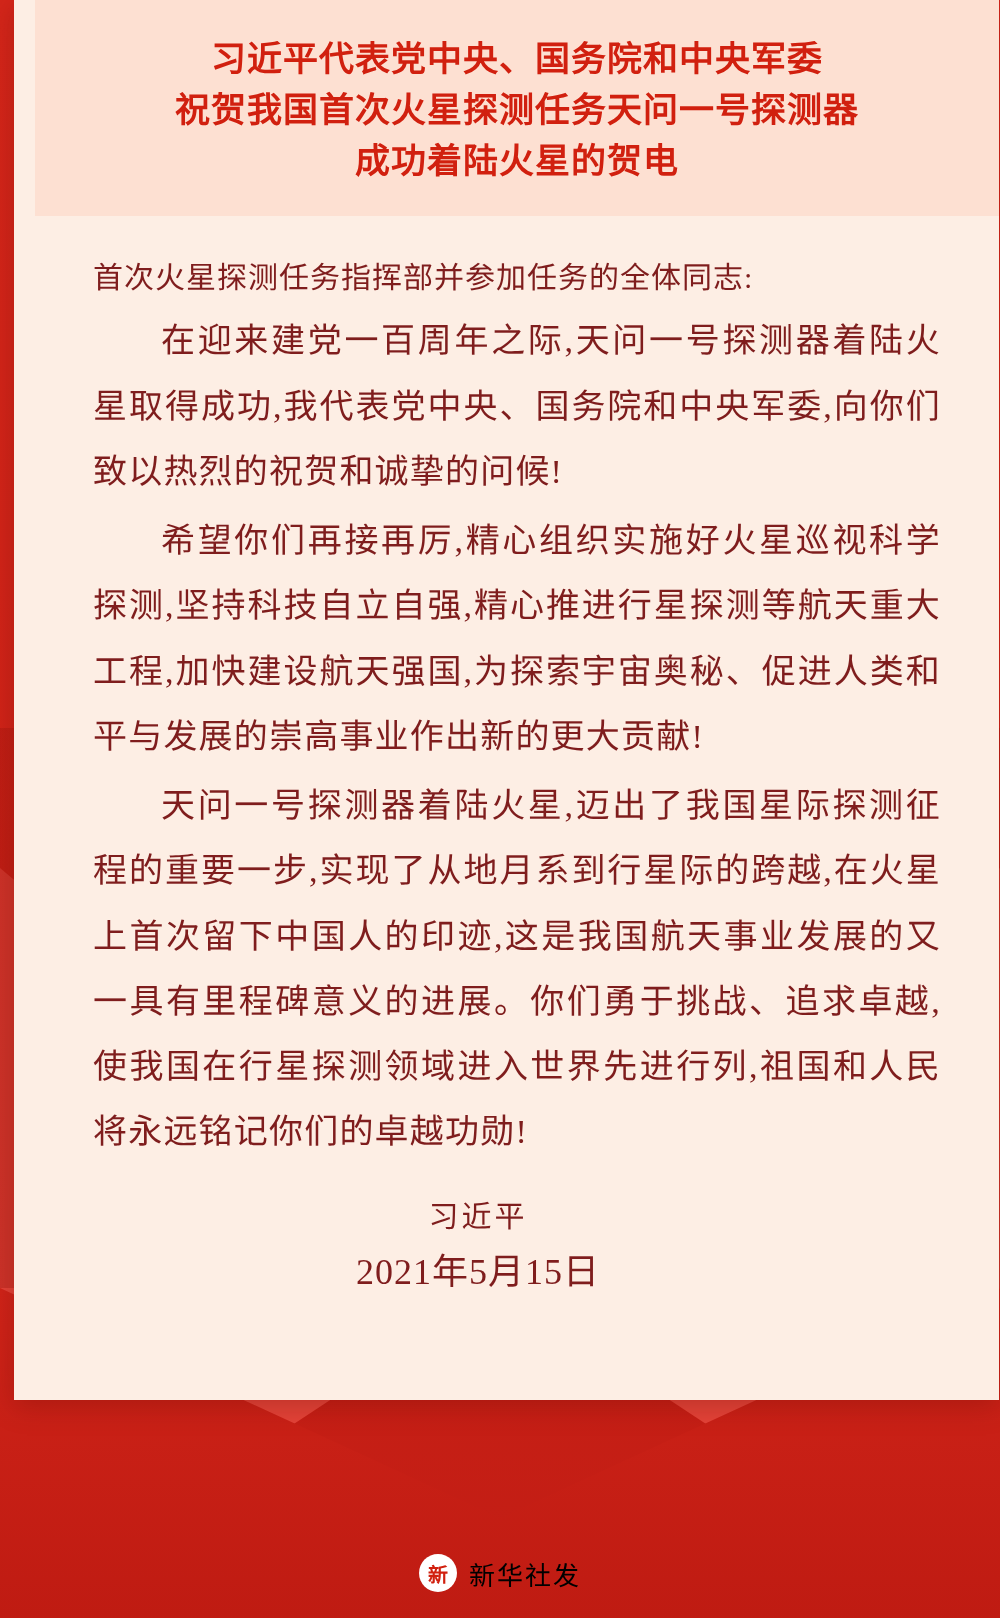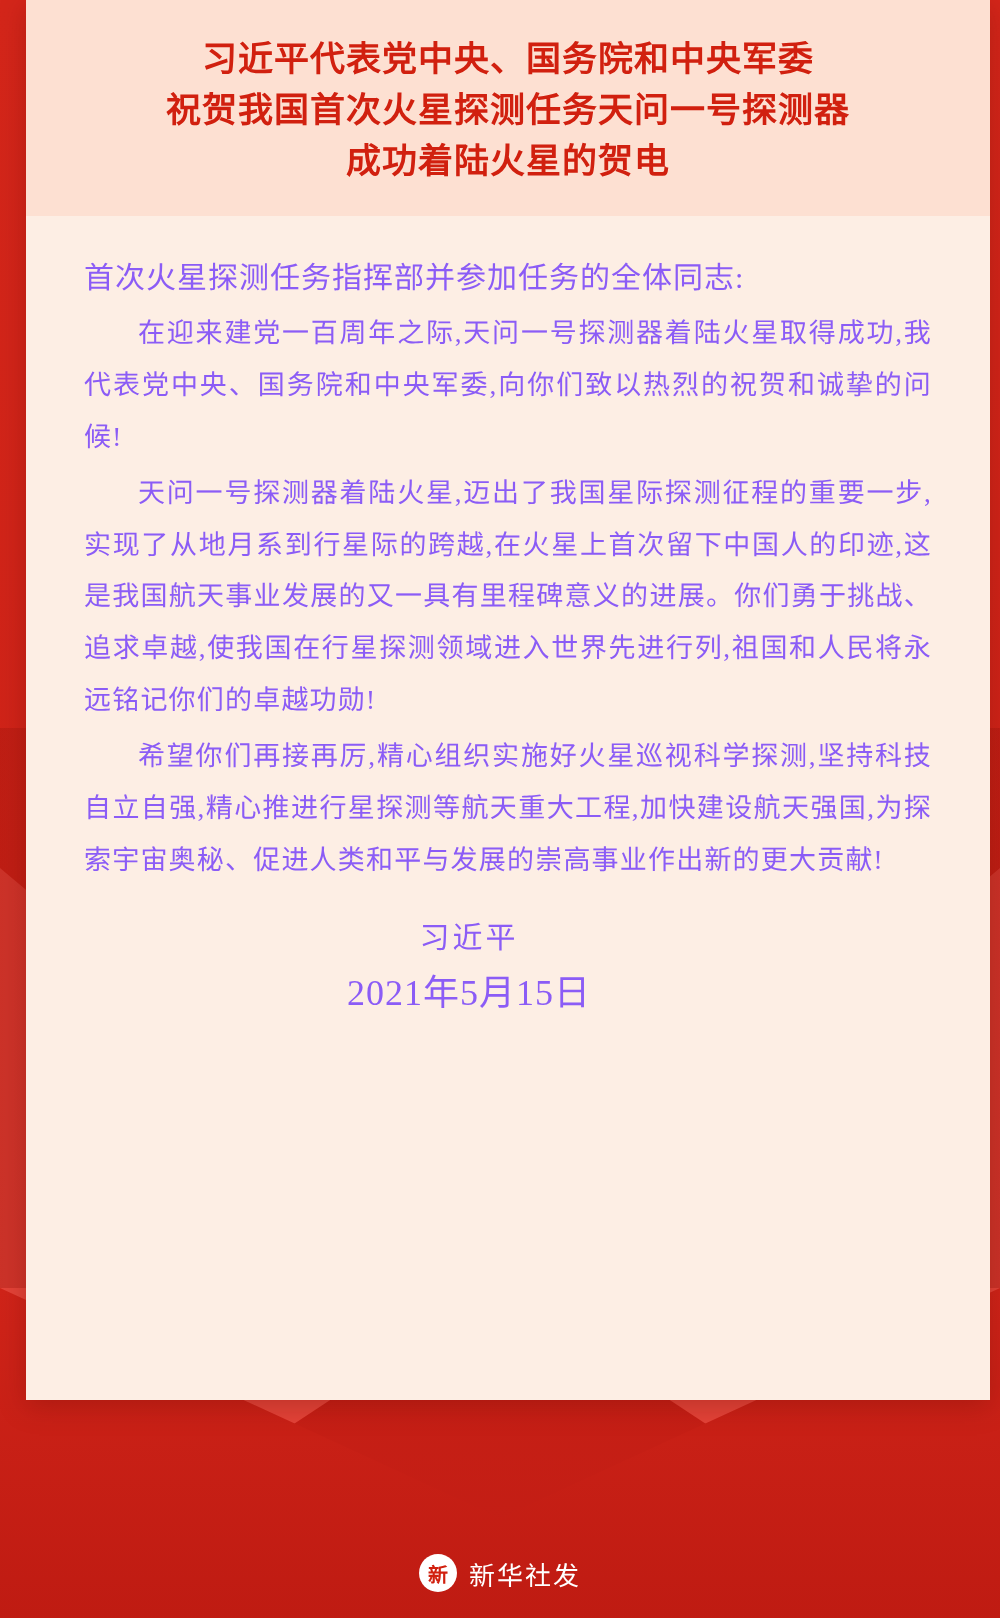--- a/index.html
+++ b/index.html
@@ -72,55 +72,56 @@
     right: 0;
     bottom: 330px;
     width: 330px;
     height: 560px;
     background: linear-gradient(270deg, rgba(160,20,12,0.35), rgba(160,20,12,0));
   }
 
   
   .letter {
     position: absolute;
-    left: 26px;
+    left: 14px;
     top: 0;
     width: 964px;
     height: 1400px;
     background: #fdeee4;
     box-shadow: 0 6px 26px rgba(90,10,5,0.28);
+    padding-left: 21px;
   }
   .letter-head {
     background: #fde0d2;
     padding: 34px 40px 30px 40px;
   }
   .title {
     color: #d1200f;
     font-family: "Liberation Sans", "DejaVu Sans", sans-serif;
     font-weight: bold;
     font-size: 35px;
     line-height: 1.45;
     text-align: center;
     letter-spacing: 1px;
     white-space: pre-line;
     margin: 0;
   }
 
   .letter-body {
     padding: 28px 58px 0 58px;
-    color: #8b5cf6;
+    color: #7f1d1d;
   }
   .salutation {
     font-size: 30px;
     line-height: 1.6;
     letter-spacing: 1px;
     margin: 10px 0 6px 0;
   }
   .para {
-    font-size: 27px;
+    font-size: 34px;
     line-height: 1.92;
     letter-spacing: 1.2px;
     text-indent: 2em;
     text-align: justify;
     margin: 0 0 4px 0;
   }
   .signature {
     margin-top: 26px;
     text-align: center;
     padding-right: 78px;
@@ -154,21 +155,21 @@
     background: #ffffff;
     display: flex;
     align-items: center;
     justify-content: center;
     color: #d1200f;
     font-family: "Liberation Sans", "DejaVu Sans", sans-serif;
     font-weight: bold;
     font-size: 20px;
   }
   .footer-text {
-    color: #ffffff;
+    color: #000000;
     font-size: 26px;
     letter-spacing: 2px;
     font-family: "Liberation Sans", "DejaVu Sans", sans-serif;
   }
 </style>
 </head>
 <body>
 
 <div class="poster">
 
@@ -186,23 +187,23 @@
 祝贺我国首次火星探测任务天问一号探测器
 成功着陆火星的贺电</h1>
     </div>
 
     <div class="letter-body">
 
       <p class="salutation">首次火星探测任务指挥部并参加任务的全体同志:</p>
 
       <p class="para">在迎来建党一百周年之际,天问一号探测器着陆火星取得成功,我代表党中央、国务院和中央军委,向你们致以热烈的祝贺和诚挚的问候!</p>
 
+      <p class="para">希望你们再接再厉,精心组织实施好火星巡视科学探测,坚持科技自立自强,精心推进行星探测等航天重大工程,加快建设航天强国,为探索宇宙奥秘、促进人类和平与发展的崇高事业作出新的更大贡献!</p>
+
       <p class="para">天问一号探测器着陆火星,迈出了我国星际探测征程的重要一步,实现了从地月系到行星际的跨越,在火星上首次留下中国人的印迹,这是我国航天事业发展的又一具有里程碑意义的进展。你们勇于挑战、追求卓越,使我国在行星探测领域进入世界先进行列,祖国和人民将永远铭记你们的卓越功勋!</p>
-
-      <p class="para">希望你们再接再厉,精心组织实施好火星巡视科学探测,坚持科技自立自强,精心推进行星探测等航天重大工程,加快建设航天强国,为探索宇宙奥秘、促进人类和平与发展的崇高事业作出新的更大贡献!</p>
 
       <div class="signature">
         <div class="sign-name">习近平</div>
         <div class="sign-date">2021年5月15日</div>
       </div>
 
     </div>
   </div>
 
   <div class="footer">

